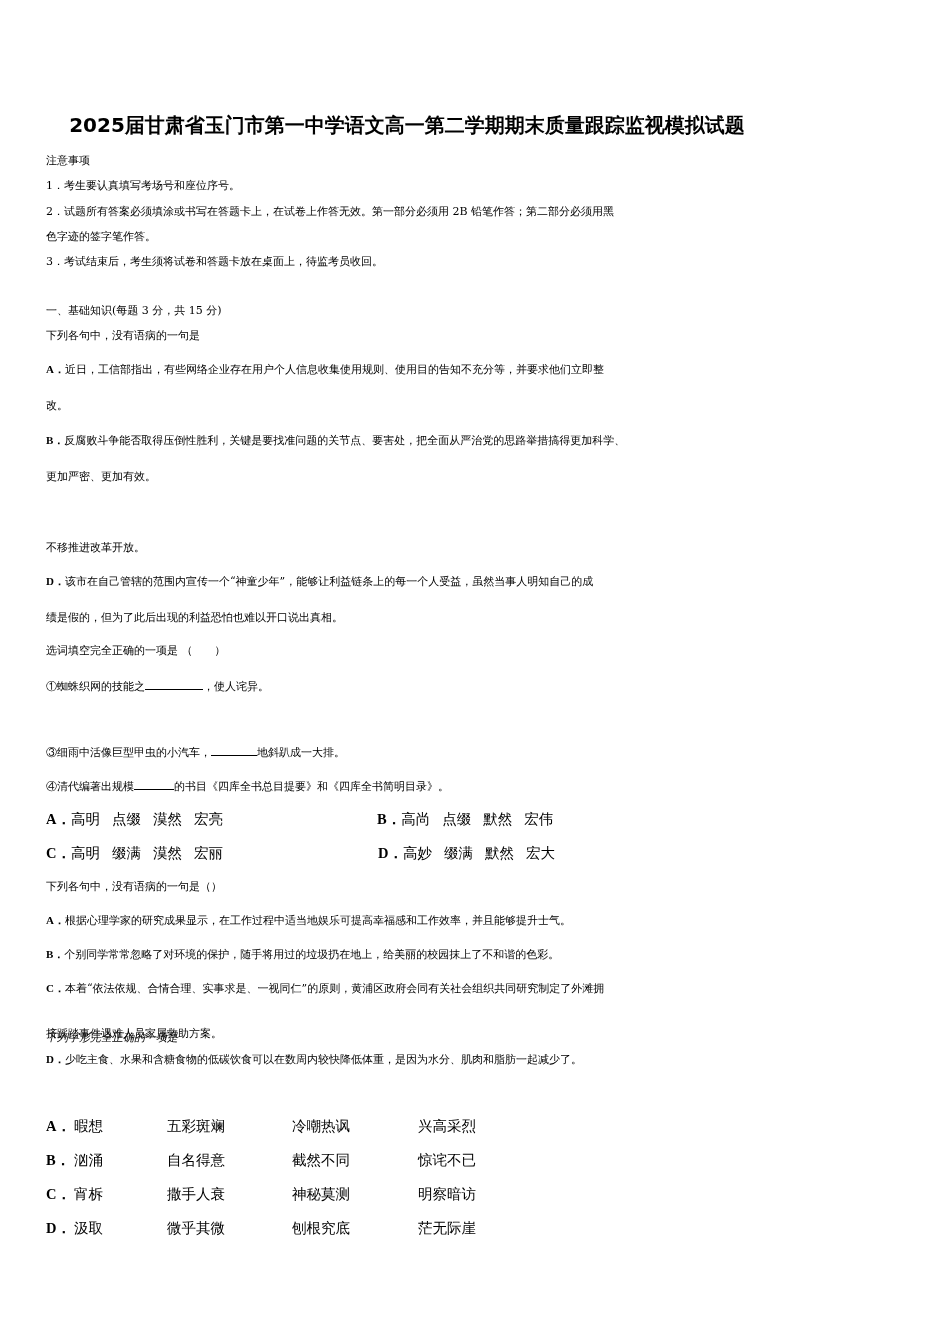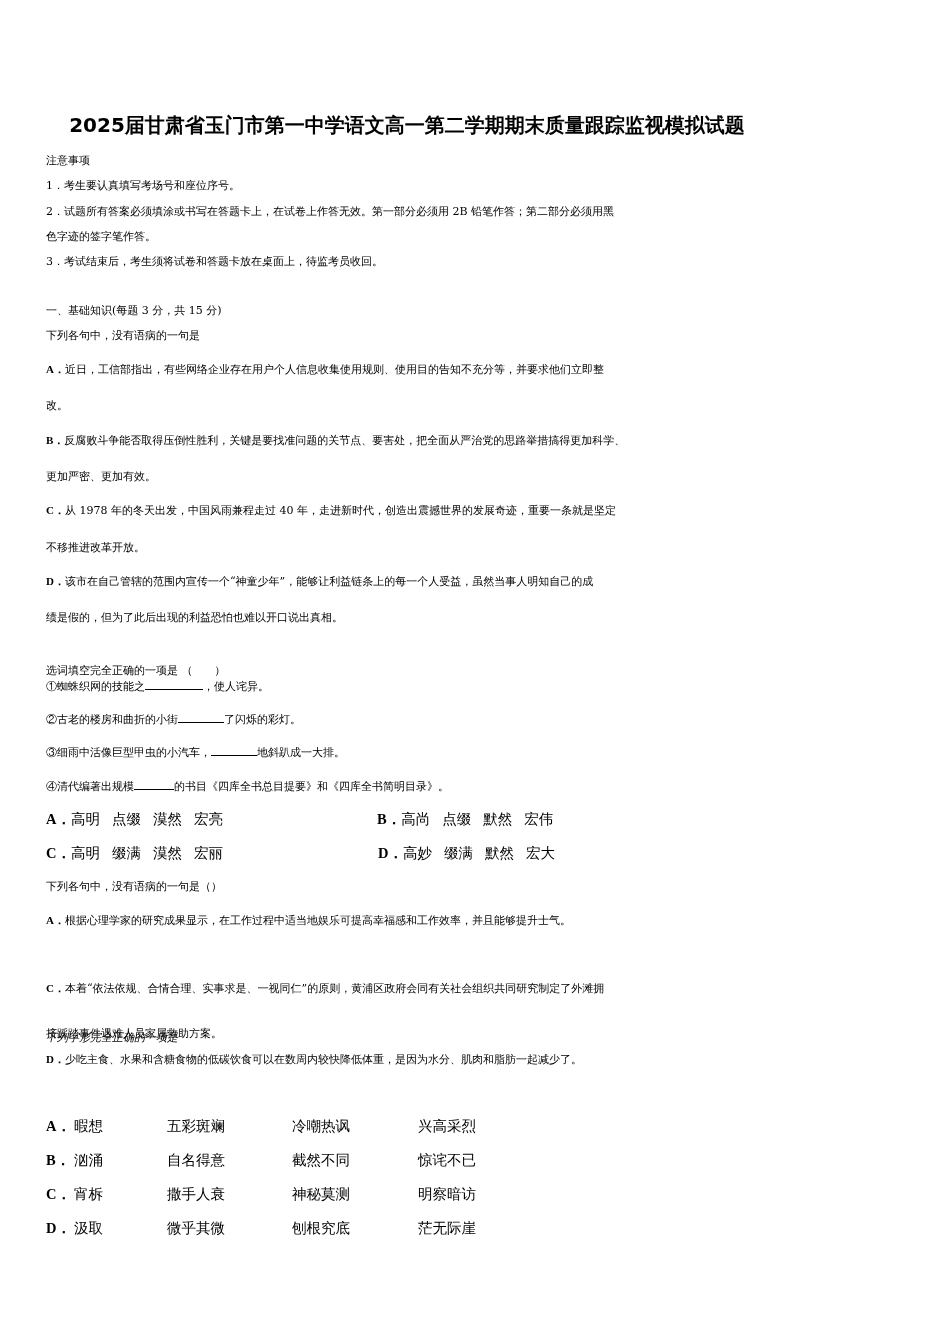--- a/index.html
+++ b/index.html
@@ -44,37 +44,31 @@
   <div class="line" style="top:359px;">
     <span class="lbl">A．</span><span>近日，工信部指出，有些网络企业存在用户个人信息收集使用规则、使用目的告知不充分等，并要求他们立即整</span>
   </div>
   <div class="line" style="top:396px;">改。</div>
 
   <div class="line" style="top:430px;">
     <span class="lbl">B．</span><span>反腐败斗争能否取得压倒性胜利，关键是要找准问题的关节点、要害处，把全面从严治党的思路举措搞得更加科学、</span>
   </div>
   <div class="line" style="top:467px;">更加严密、更加有效。</div>
 
-  <div class="line" style="top:500px;">
-    <span class="lbl">C．</span><span>从 1978 年的冬天出发，中国风雨兼程走过 40 年，走进新时代，创造出震撼世界的发展奇迹，重要一条就是坚定</span>
-  </div>
   <div class="line" style="top:538px;">不移推进改革开放。</div>
 
   <div class="line" style="top:608px;">绩是假的，但为了此后出现的利益恐怕也难以开口说出真相。</div>
   <div class="line" style="top:571px;">
     <span class="lbl">D．</span><span>该市在自己管辖的范围内宣传一个“神童少年”，能够让利益链条上的每一个人受益，虽然当事人明知自己的成</span>
   </div>
 
-  <div class="line" style="top:641px;margin-top:20px;">选词填空完全正确的一项是 （　　）</div>
+  <div class="line" style="top:641px;">选词填空完全正确的一项是 （　　）</div>
 
   <div class="line" style="top:675px;text-align:center;">
     <span>①蜘蛛织网的技能之</span><span class="blank" style="width:58px;"></span><span>，使人诧异。</span>
-  </div>
-  <div class="line" style="top:708px;">
-    <span>②古老的楼房和曲折的小街</span><span class="blank" style="width:46px;"></span><span>了闪烁的彩灯。</span>
   </div>
   <div class="line" style="top:741px;">
     <span>③细雨中活像巨型甲虫的小汽车，</span><span class="blank" style="width:46px;"></span><span>地斜趴成一大排。</span>
   </div>
   <div class="line" style="top:775px;">
     <span>④清代编著出规模</span><span class="blank" style="width:40px;"></span><span>的书目《四库全书总目提要》和《四库全书简明目录》。</span>
   </div>
 
   <div class="opt4" style="left:46px; top:809px;">
     <span class="lbl">A．</span><span class="w" style="margin-left:0">高明</span><span class="w">点缀</span><span class="w">漠然</span><span class="w">宏亮</span>
@@ -85,20 +79,23 @@
   <div class="opt4" style="left:46px; top:843px;">
     <span class="lbl">C．</span><span class="w" style="margin-left:0">高明</span><span class="w">缀满</span><span class="w">漠然</span><span class="w">宏丽</span>
   </div>
   <div class="opt4" style="left:378px; top:843px;">
     <span class="lbl">D．</span><span class="w" style="margin-left:0">高妙</span><span class="w">缀满</span><span class="w">默然</span><span class="w">宏大</span>
   </div>
 
   <div class="line" style="top:877px;">下列各句中，没有语病的一句是（）</div>
   <div class="line" style="top:910px;">
     <span class="lbl">A．</span><span>根据心理学家的研究成果显示，在工作过程中适当地娱乐可提高幸福感和工作效率，并且能够提升士气。</span>
+  </div>
+  <div class="line" style="top:944px;">
+    <span class="lbl">B．</span><span>个别同学常常忽略了对环境的保护，随手将用过的垃圾扔在地上，给美丽的校园抹上了不和谐的色彩。</span>
   </div>
   <div class="line" style="top:978px;">
     <span class="lbl">C．</span><span>本着“依法依规、合情合理、实事求是、一视同仁”的原则，黄浦区政府会同有关社会组织共同研究制定了外滩拥</span>
   </div>
   <div class="line" style="top:1024px;">挤踩踏事件遇难人员家属救助方案。</div>
   <div class="line" style="top:1049px;">
     <span class="lbl">D．</span><span>少吃主食、水果和含糖食物的低碳饮食可以在数周内较快降低体重，是因为水分、肌肉和脂肪一起减少了。</span>
   </div>
 
   <div class="line" style="top:1028px;font-style:italic;">下列字形完全正确的一项是</div>

